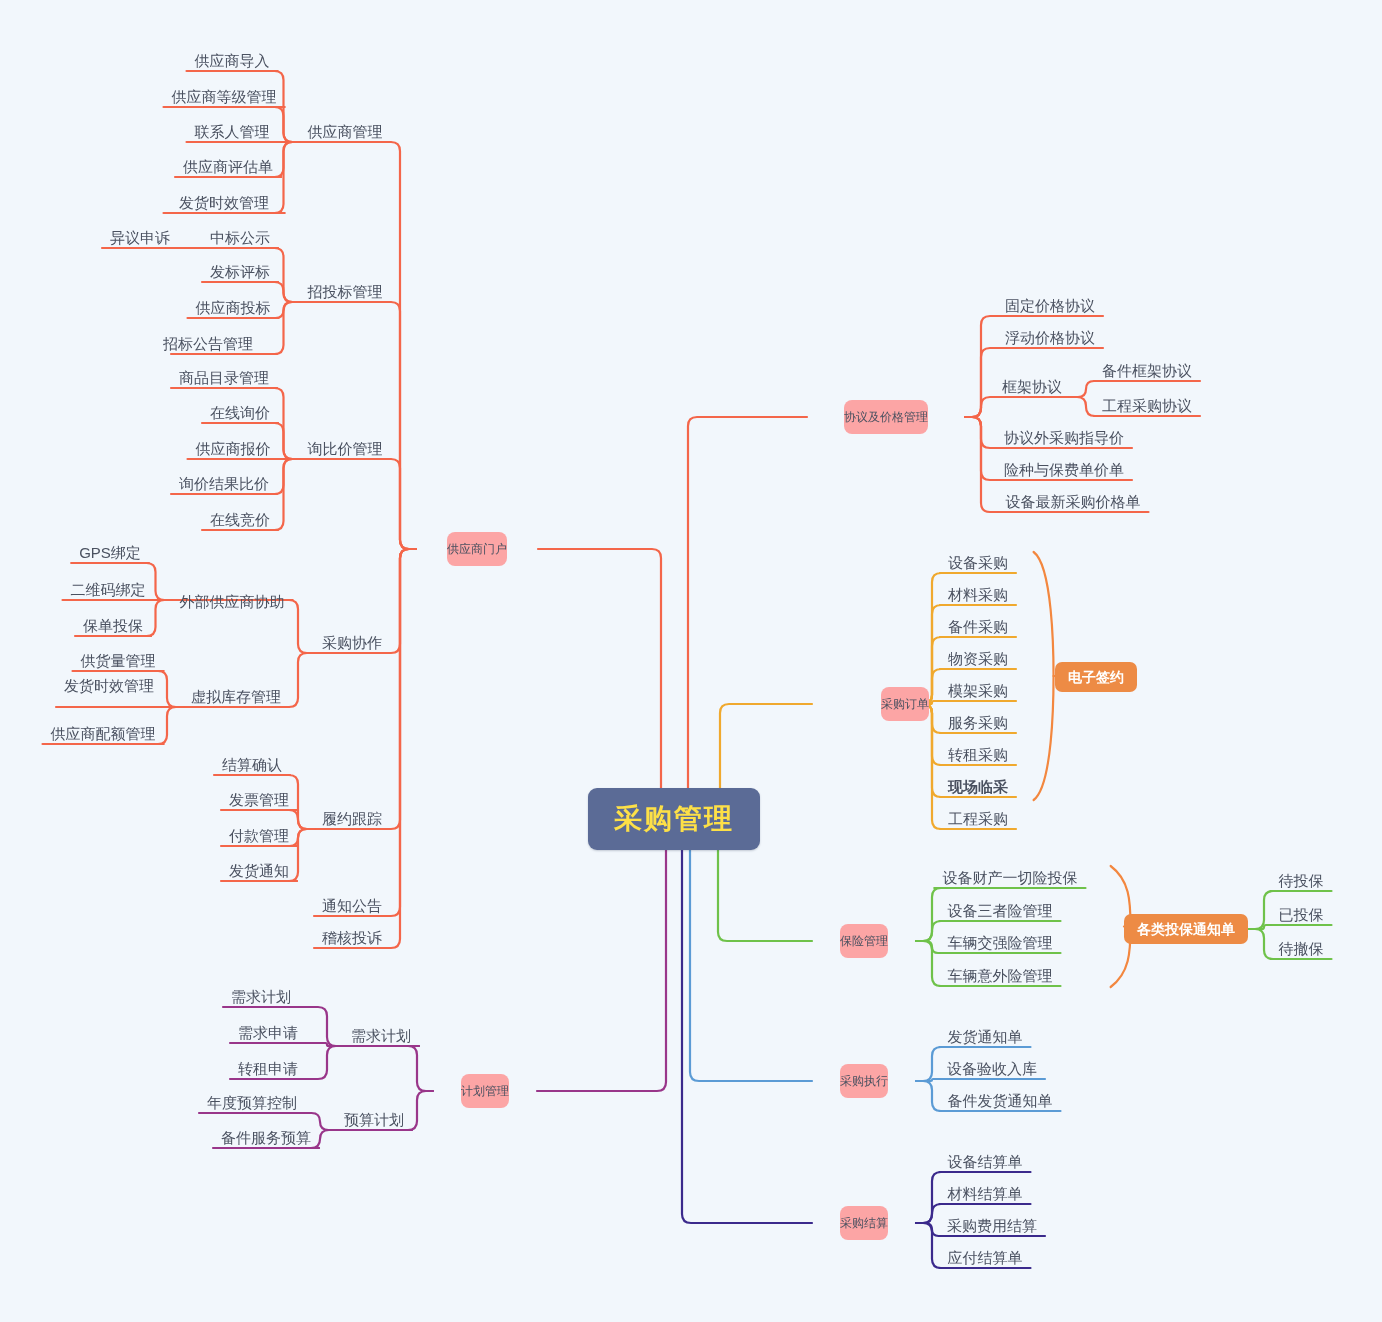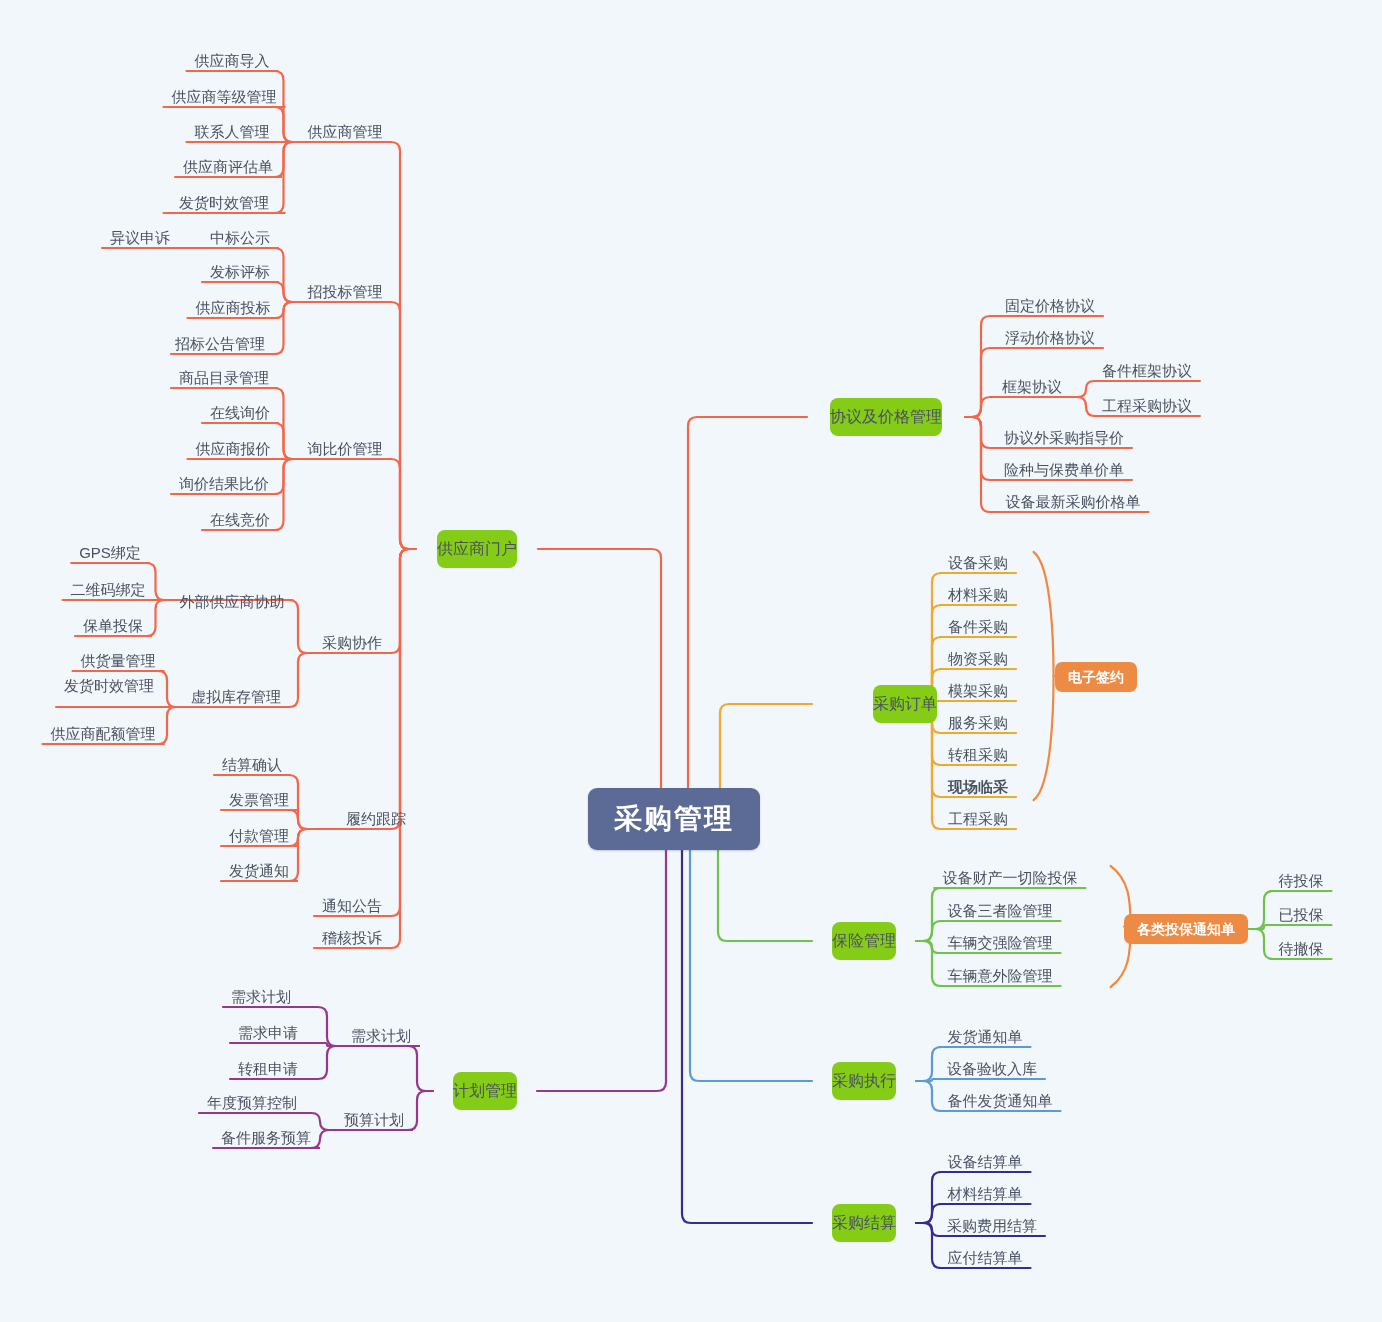--- a/index.html
+++ b/index.html
@@ -24,34 +24,34 @@
   }
   .node {
     position: absolute;
     white-space: nowrap;
     line-height: 1;
     color: #4a5160;
   }
   
   .n-root {
     background: #5b6b96;
-    color: #ffffff;
+    color: #fde047;
     font-size: 28px;
     font-weight: bold;
     letter-spacing: 2px;
     border-radius: 9px;
     padding: 17px 26px;
     transform: translate(-50%, -50%);
     box-shadow: 0 1px 2px rgba(60,70,100,.25);
   }
   
   .n-main {
-    background: #84cc16;
+    background: #fca5a5;
     color: #4a5160;
-    font-size: 16px;
+    font-size: 12px;
     border-radius: 8px;
     padding: 11px 0;
     transform: translate(-50%, -50%);
   }
   
   .n-badge {
     background: #ed8b45;
     color: #ffffff;
     font-size: 14px;
     font-weight: bold;
@@ -273,37 +273,37 @@
       <div class="node n-leaf" style="left: 232px; top: 60px;">供应商导入</div>
       <div class="node n-leaf" style="left: 224px; top: 96px;">供应商等级管理</div>
       <div class="node n-leaf" style="left: 232px; top: 131px;">联系人管理</div>
       <div class="node n-leaf" style="left: 228px; top: 166px;">供应商评估单</div>
       <div class="node n-leaf" style="left: 224px; top: 202px;">发货时效管理</div>
       <div class="node n-leaf" style="left: 345px; top: 291px;">招投标管理</div>
       <div class="node n-leaf" style="left: 240px; top: 237px;">中标公示</div>
       <div class="node n-leaf" style="left: 140px; top: 237px;">异议申诉</div>
       <div class="node n-leaf" style="left: 240px; top: 271px;">发标评标</div>
       <div class="node n-leaf" style="left: 233px; top: 307px;">供应商投标</div>
-      <div class="node n-leaf" style="left: 220px; top: 343px;">招标公告管理</div>
+      <div class="node n-leaf" style="left: 208px; top: 343px;">招标公告管理</div>
       <div class="node n-leaf" style="left: 345px; top: 448px;">询比价管理</div>
       <div class="node n-leaf" style="left: 224px; top: 377px;">商品目录管理</div>
       <div class="node n-leaf" style="left: 240px; top: 412px;">在线询价</div>
       <div class="node n-leaf" style="left: 233px; top: 448px;">供应商报价</div>
       <div class="node n-leaf" style="left: 224px; top: 483px;">询价结果比价</div>
       <div class="node n-leaf" style="left: 240px; top: 519px;">在线竞价</div>
       <div class="node n-leaf" style="left: 352px; top: 642px;">采购协作</div>
       <div class="node n-leaf" style="left: 232px; top: 589px; margin-top: 12px;">外部供应商协助</div>
       <div class="node n-leaf" style="left: 110px; top: 552px;">GPS绑定</div>
       <div class="node n-leaf" style="left: 108px; top: 589px;">二维码绑定</div>
       <div class="node n-leaf" style="left: 113px; top: 625px;">保单投保</div>
       <div class="node n-leaf" style="left: 236px; top: 696px;">虚拟库存管理</div>
       <div class="node n-leaf" style="left: 118px; top: 660px;">供货量管理</div>
       <div class="node n-leaf" style="left: 109px; top: 685px;">发货时效管理</div>
       <div class="node n-leaf" style="left: 103px; top: 733px;">供应商配额管理</div>
-      <div class="node n-leaf" style="left: 352px; top: 818px; margin-left: 24px;">履约跟踪</div>
+      <div class="node n-leaf" style="left: 352px; top: 818px;">履约跟踪</div>
       <div class="node n-leaf" style="left: 252px; top: 764px;">结算确认</div>
       <div class="node n-leaf" style="left: 259px; top: 799px;">发票管理</div>
       <div class="node n-leaf" style="left: 259px; top: 835px;">付款管理</div>
       <div class="node n-leaf" style="left: 259px; top: 870px;">发货通知</div>
       <div class="node n-leaf" style="left: 352px; top: 905px;">通知公告</div>
       <div class="node n-leaf" style="left: 352px; top: 937px;">稽核投诉</div>
       <div class="node n-main" style="left: 485px; top: 1091px;">计划管理</div>
       <div class="node n-leaf" style="left: 381px; top: 1035px;">需求计划</div>
       <div class="node n-leaf" style="left: 261px; top: 996px;">需求计划</div>
       <div class="node n-leaf" style="left: 268px; top: 1032px;">需求申请</div>

